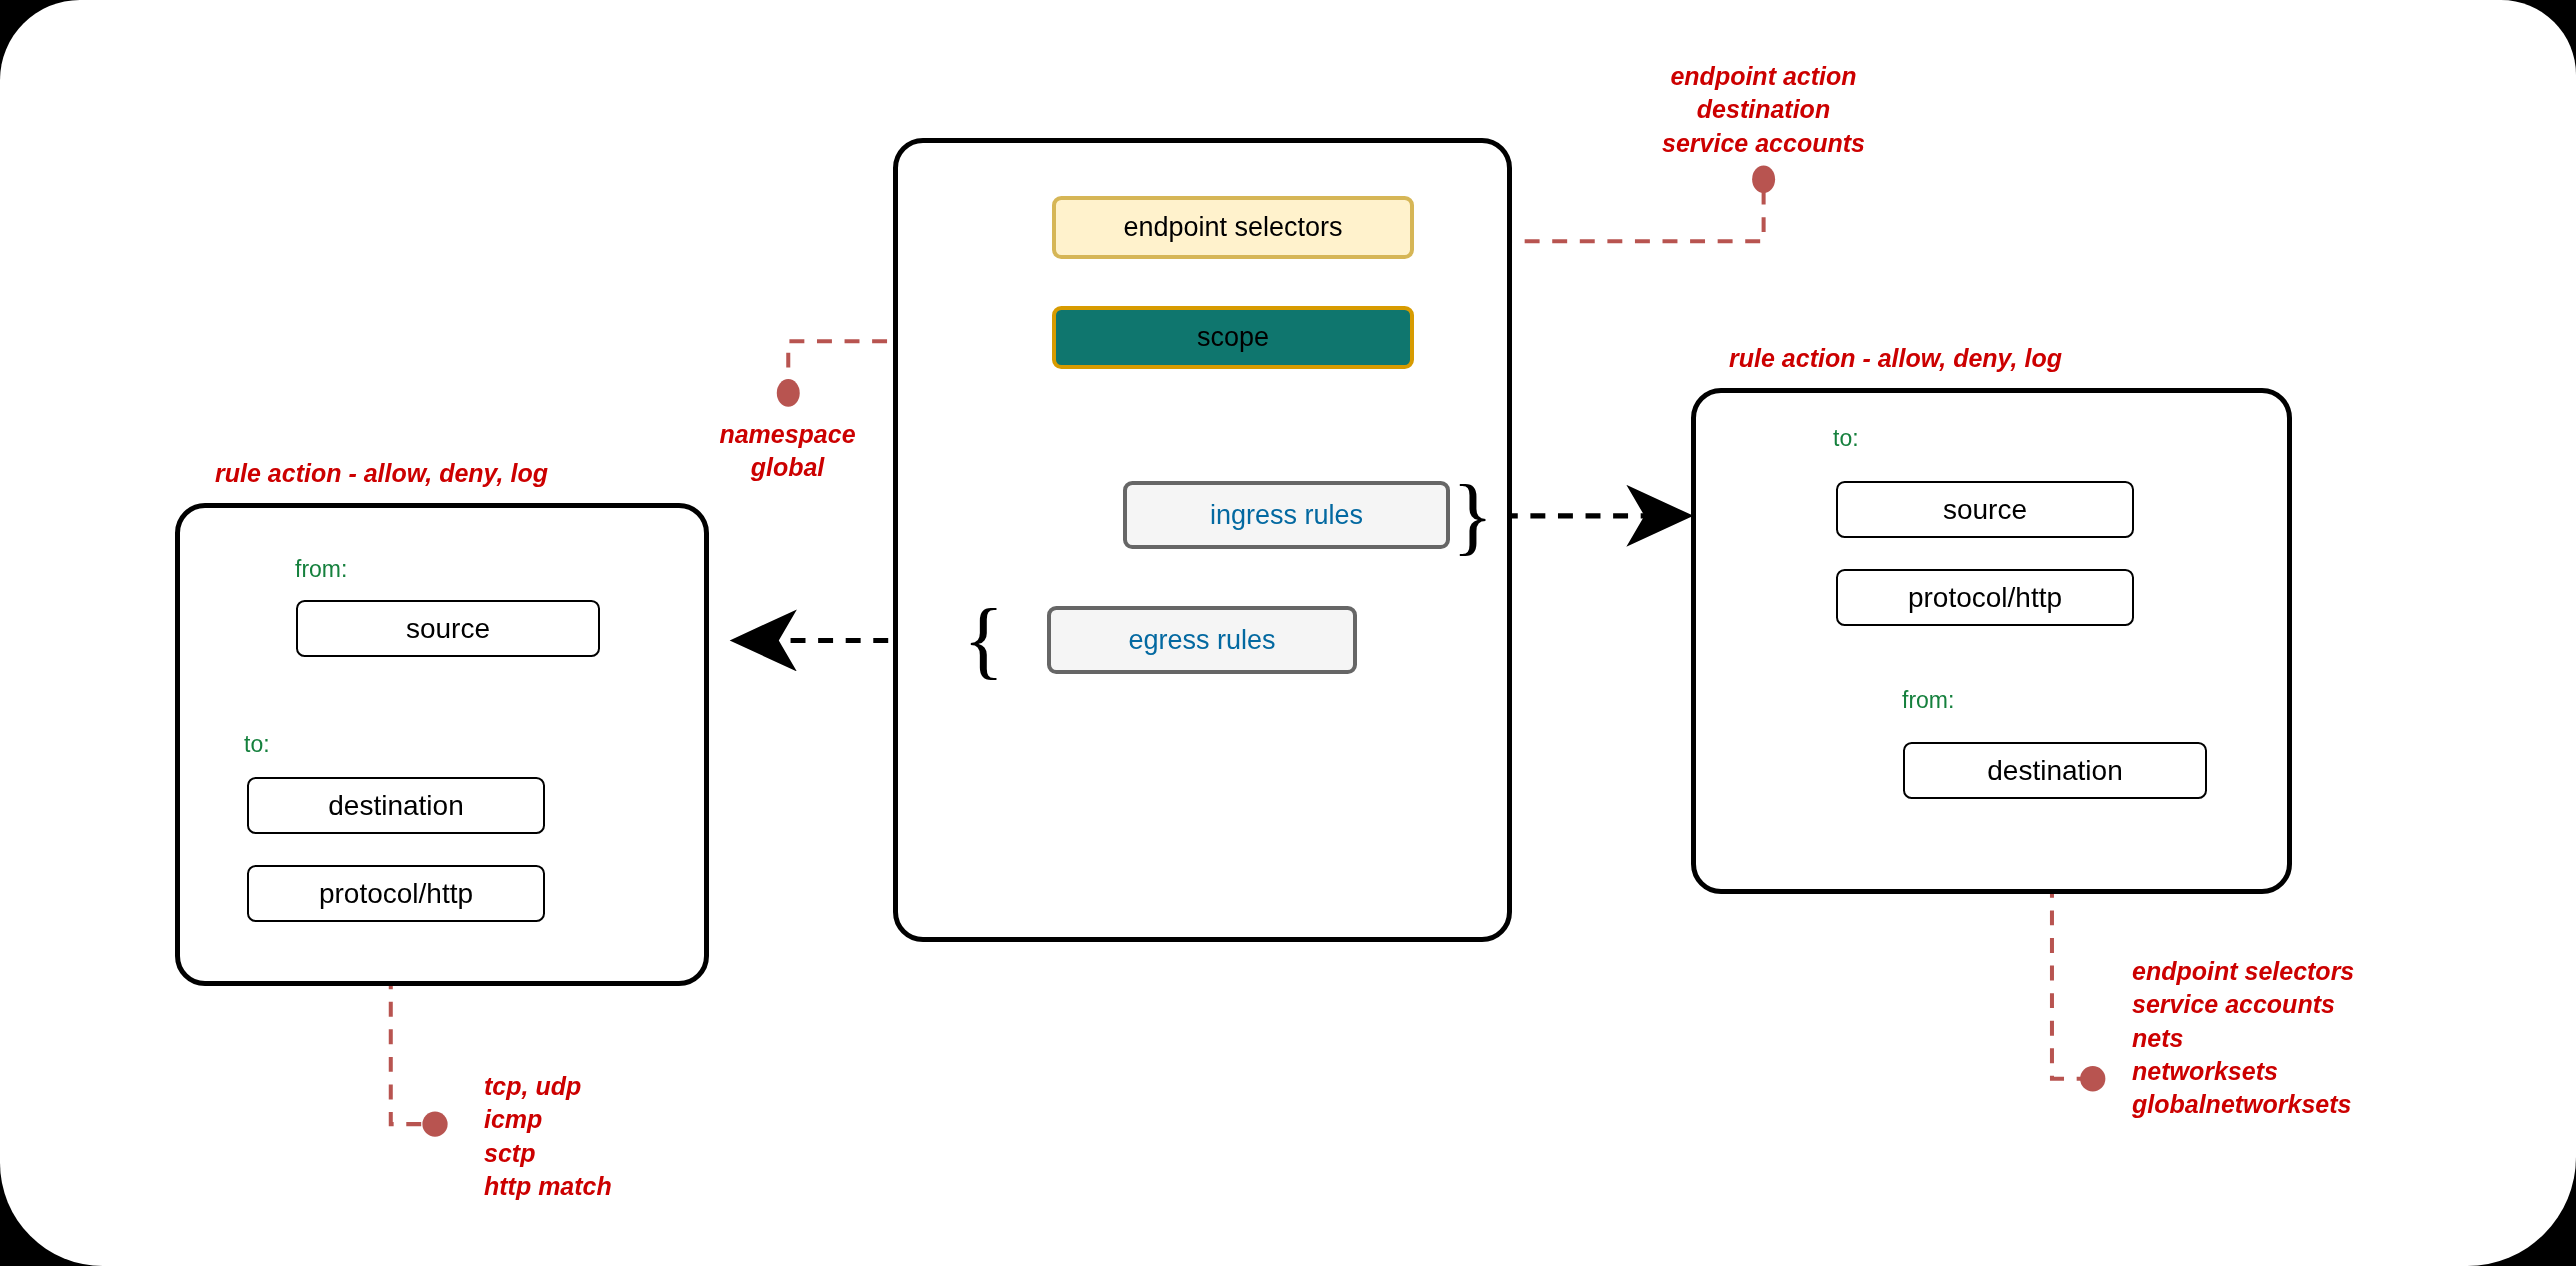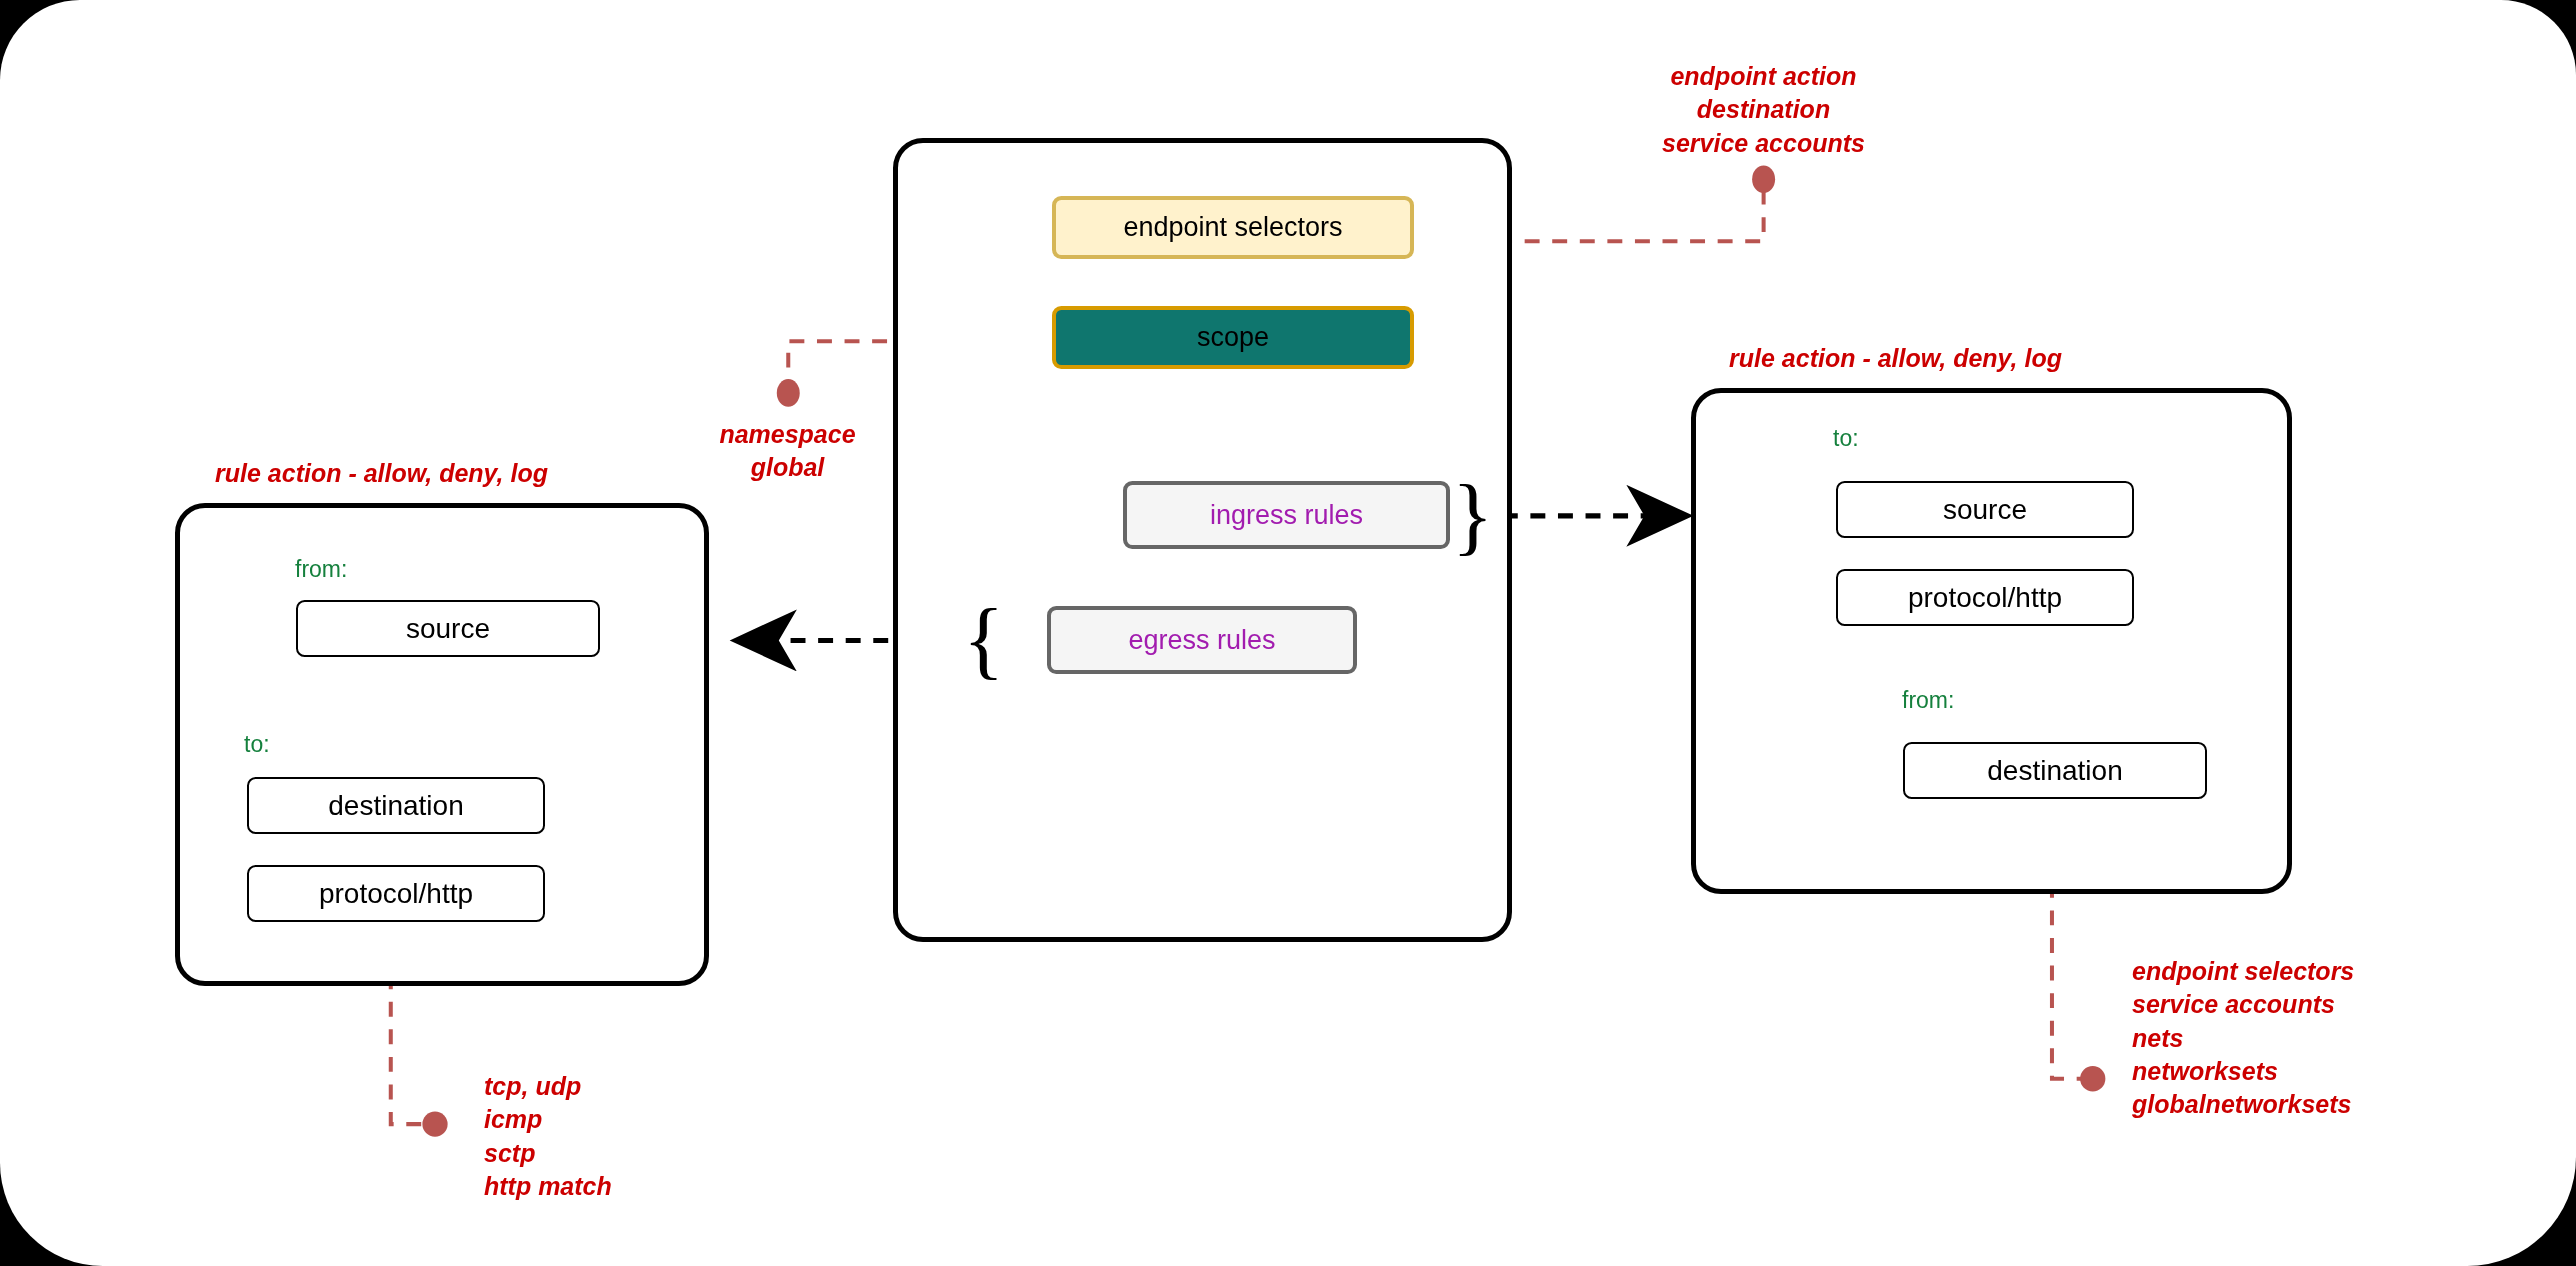--- a/index.html
+++ b/index.html
@@ -40,21 +40,21 @@
     font-size:27px; color:#000; white-space:nowrap;
     border-radius:9.2px;
   }
   .hl-endpoint { background:#fff2cc; border:4px solid #d6b656; }
   .hl-scope    { background:#0f766e; border:4.6px solid #d79b00; }
 
   .rule-box {
     position:absolute;
     background:#f5f5f5; border:4px solid #666666; border-radius:9.2px;
     display:flex; align-items:center; justify-content:center;
-    font-size:27px; color:#a21caf; white-space:nowrap;
+    font-size:27px; color:#0369a1; white-space:nowrap;
   }
 
   .brace {
     position:absolute;
     font-size:86px; color:#000; line-height:1;
     font-family:"Liberation Serif", serif;
     font-weight:400;
   }
 
   .note {

